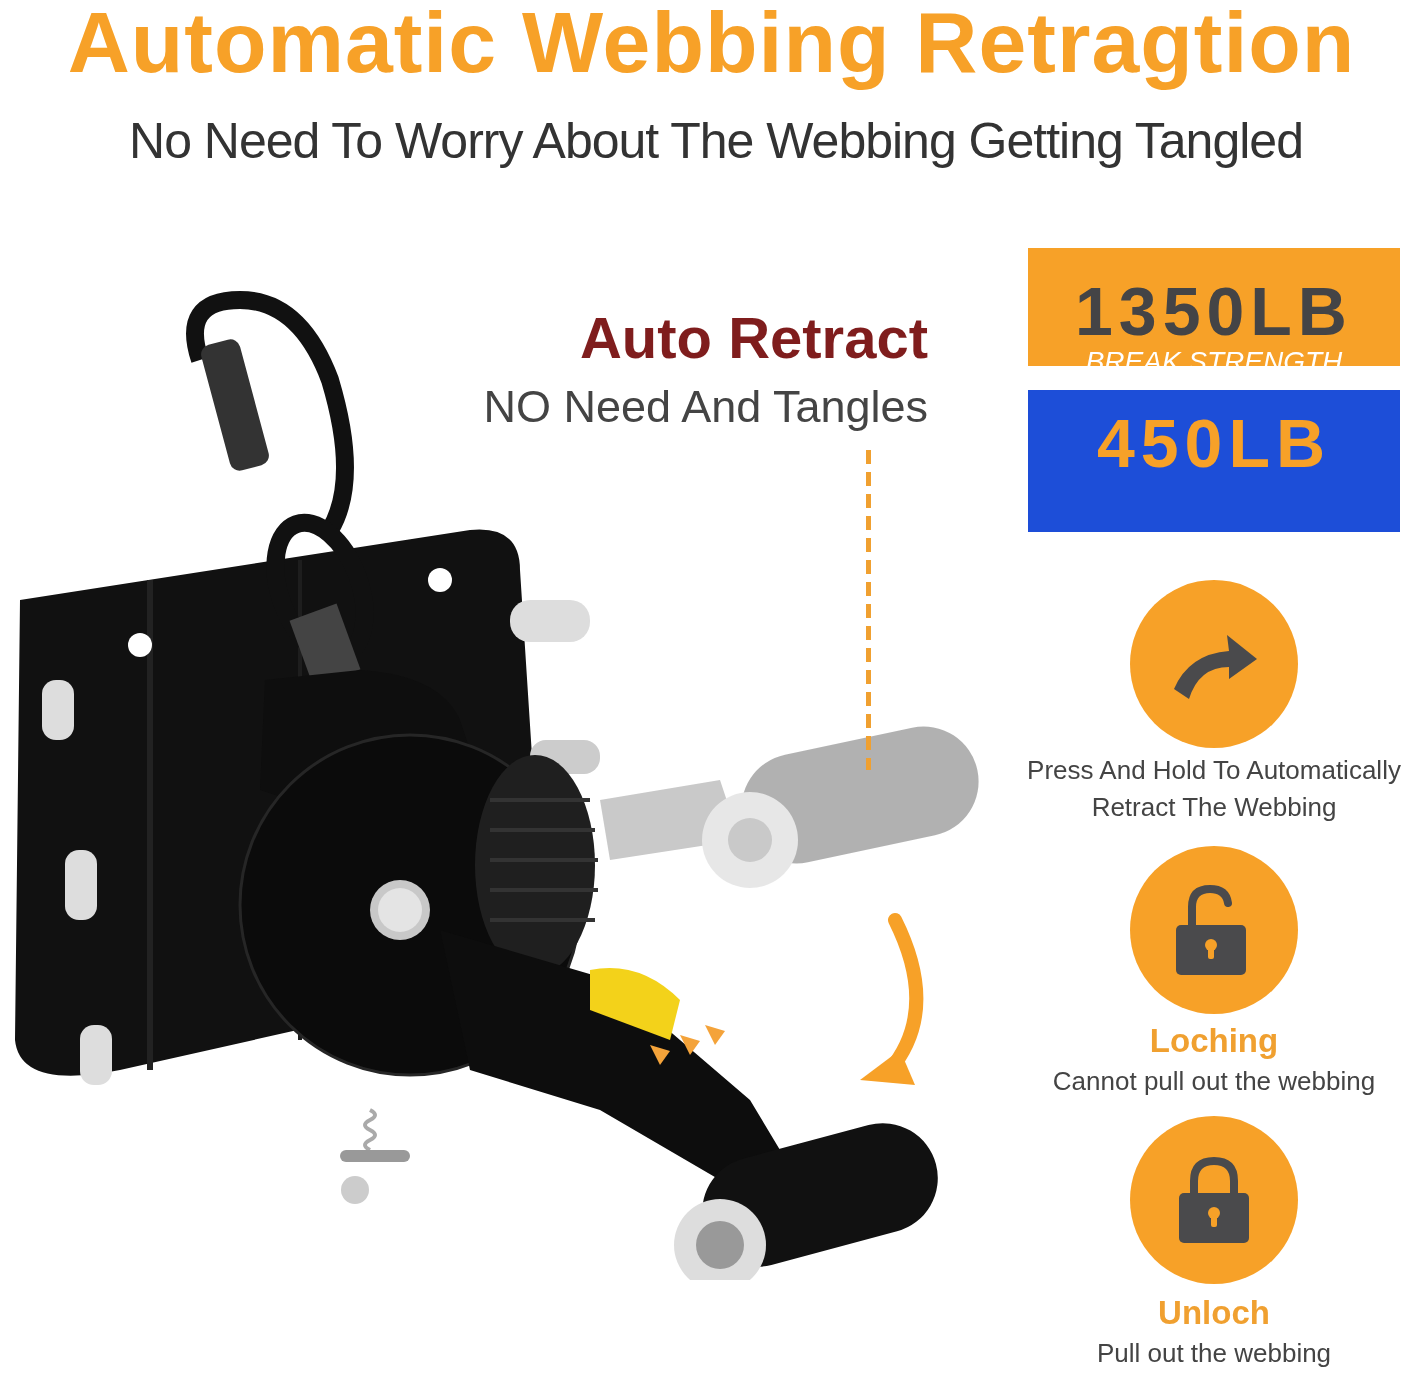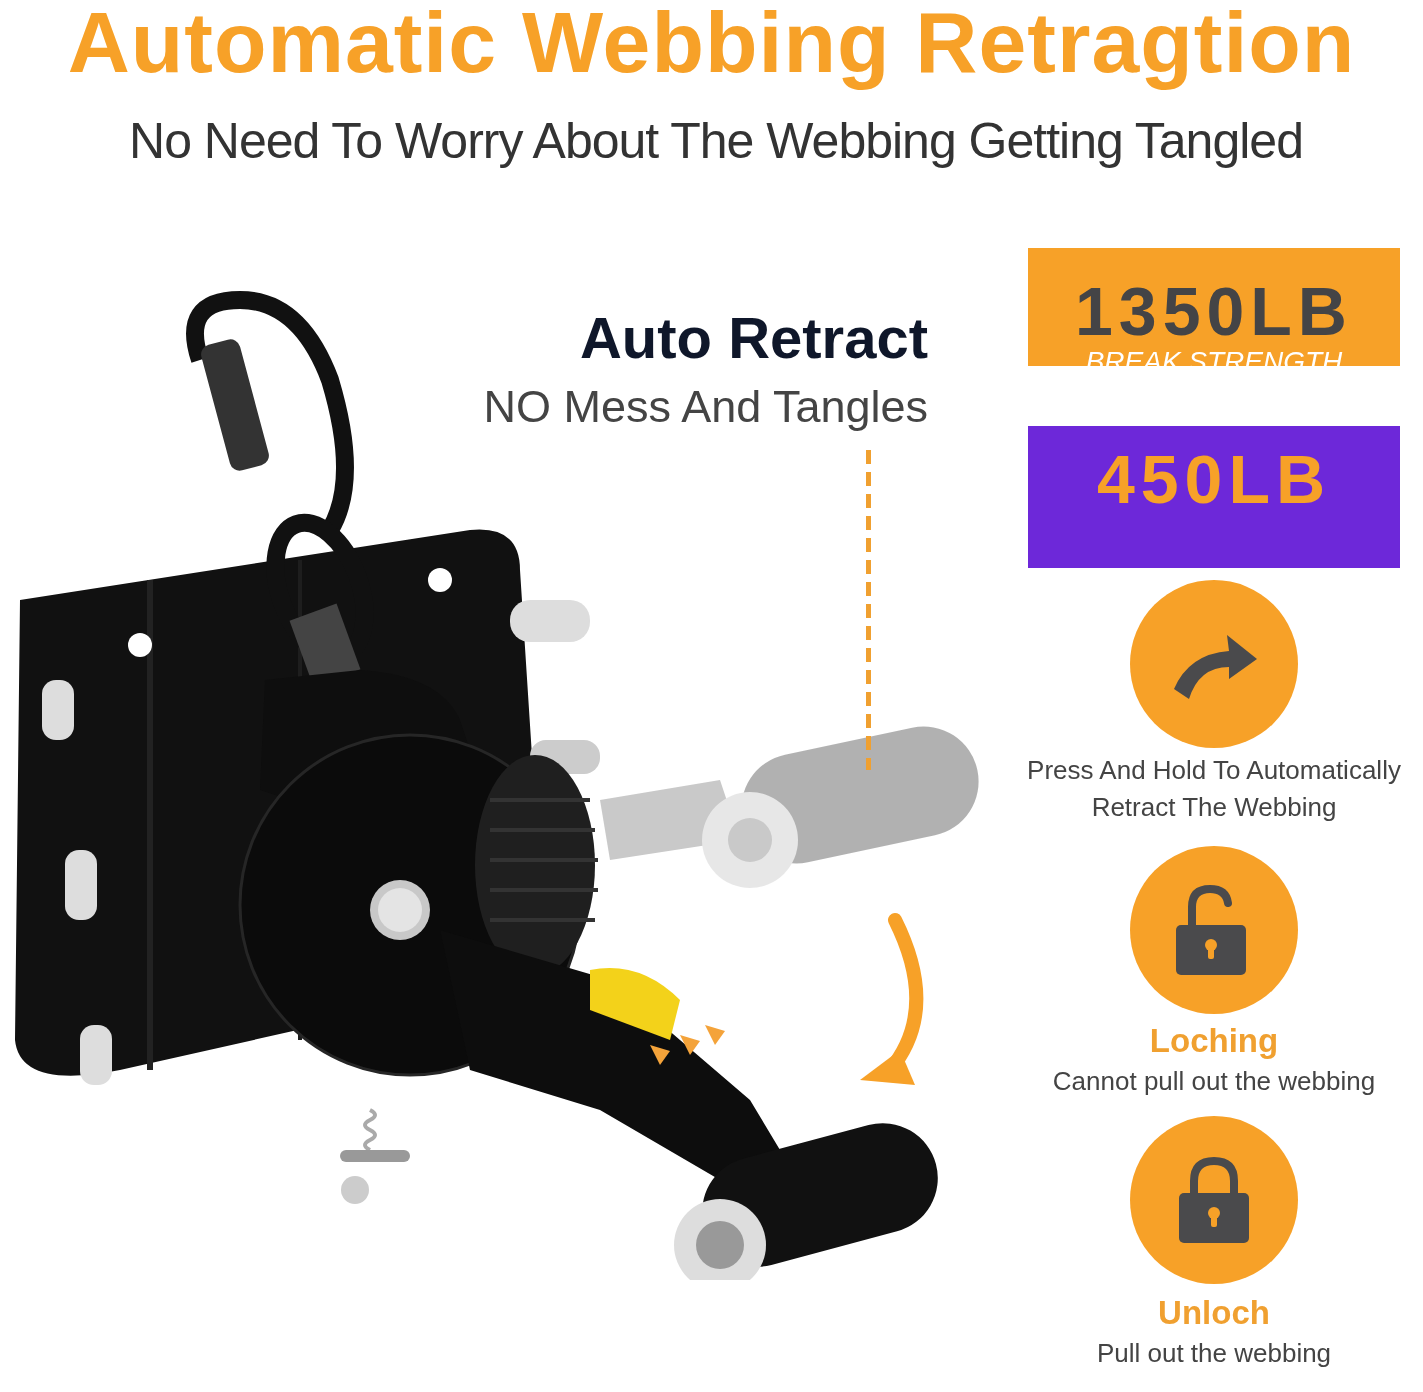--- a/index.html
+++ b/index.html
@@ -8,32 +8,32 @@
   .title {
     left: 0; top: 0; width: 1423px; text-align: center;
     font-size: 86px; font-weight: bold; color: #f7a128; letter-spacing: 1px;
     line-height: 92px; top: -4px;
   }
   .subtitle {
     left: 0; top: 112px; width: 1432px; text-align: center;
     font-size: 50px; color: #333333; letter-spacing: -1px; line-height: 58px;
   }
   .callout-title {
-    right: 495px; top: 306px; font-size: 58px; font-weight: bold; color: #0f172a; text-align: right; line-height: 64px;
+    right: 495px; top: 306px; font-size: 58px; font-weight: bold; color: #7f1d1d; text-align: right; line-height: 64px;
   }
   .callout-sub {
     right: 495px; top: 380px; font-size: 45px; color: #444444; text-align: right; line-height: 54px;
   }
   .dash-line {
     left: 866px; top: 450px; width: 5px; height: 320px;
     background: repeating-linear-gradient(to bottom, #f0a030 0 14px, transparent 14px 22px);
   }
   .stat-box { left: 1028px; width: 372px; text-align: center; }
   .stat-top { top: 248px; height: 118px; background: #f7a128; }
-  .stat-bot { top: 390px; height: 142px; background: #6d28d9; margin-top: 36px; }
+  .stat-bot { top: 390px; height: 142px; background: #1d4ed8; }
   .stat-num { font-size: 68px; font-weight: 900; letter-spacing: 6px; line-height: 70px; padding-top: 28px; }
   .stat-top .stat-num { color: #444446; }
   .stat-bot .stat-num { color: #f7a128; padding-top: 18px; }
   .stat-label { font-size: 28px; line-height: 32px; font-style: italic; }
   .stat-top .stat-label { color: #ffffff; }
   .stat-bot .stat-label { color: #ffffff; font-size: 30px; }
   .circle {
     width: 168px; height: 168px; border-radius: 50%; background: #f7a128;
     display: flex; align-items: center; justify-content: center;
   }
@@ -102,21 +102,21 @@
     <path d="M370 830 q10 5 0 10 q-10 5 0 10 q10 5 0 10 q-10 5 0 10" stroke="#aaa" stroke-width="4" fill="none"></path>
     <rect x="340" y="870" width="70" height="12" rx="6" fill="#999"></rect>
     <circle cx="355" cy="910" r="14" fill="#ccc"></circle>
 
     <path d="M895 640 Q940 730 890 790" stroke="#f7a128" stroke-width="14" fill="none" stroke-linecap="round"></path>
     <path d="M860 800 L915 805 L900 770 Z" fill="#f7a128"></path>
   </svg>
 </div>
 
 <div class="abs callout-title">Auto Retract</div>
-<div class="abs callout-sub">NO Mess And Tangles</div>
+<div class="abs callout-sub">NO Need And Tangles</div>
 <div class="abs dash-line"></div>
 
 <div class="abs stat-box stat-top">
   <div class="stat-num">1350LB</div>
   <div class="stat-label">BREAK STRENGTH</div>
 </div>
 <div class="abs stat-box stat-bot">
   <div class="stat-num">450LB</div>
 </div>
 

